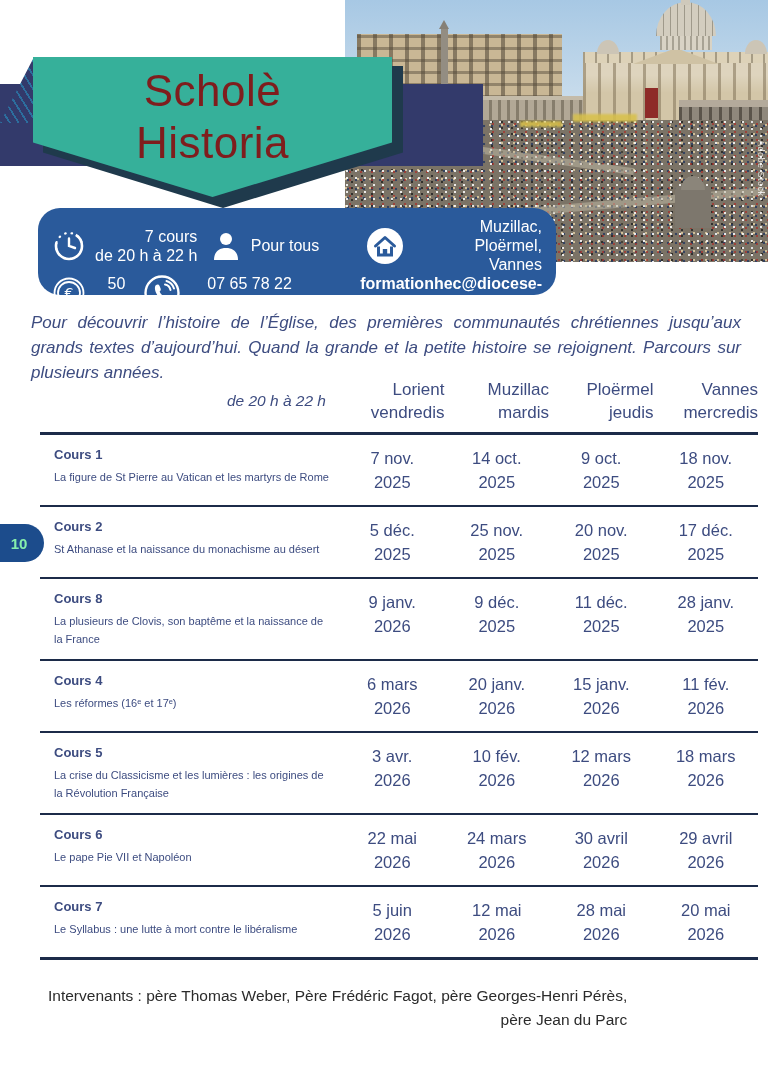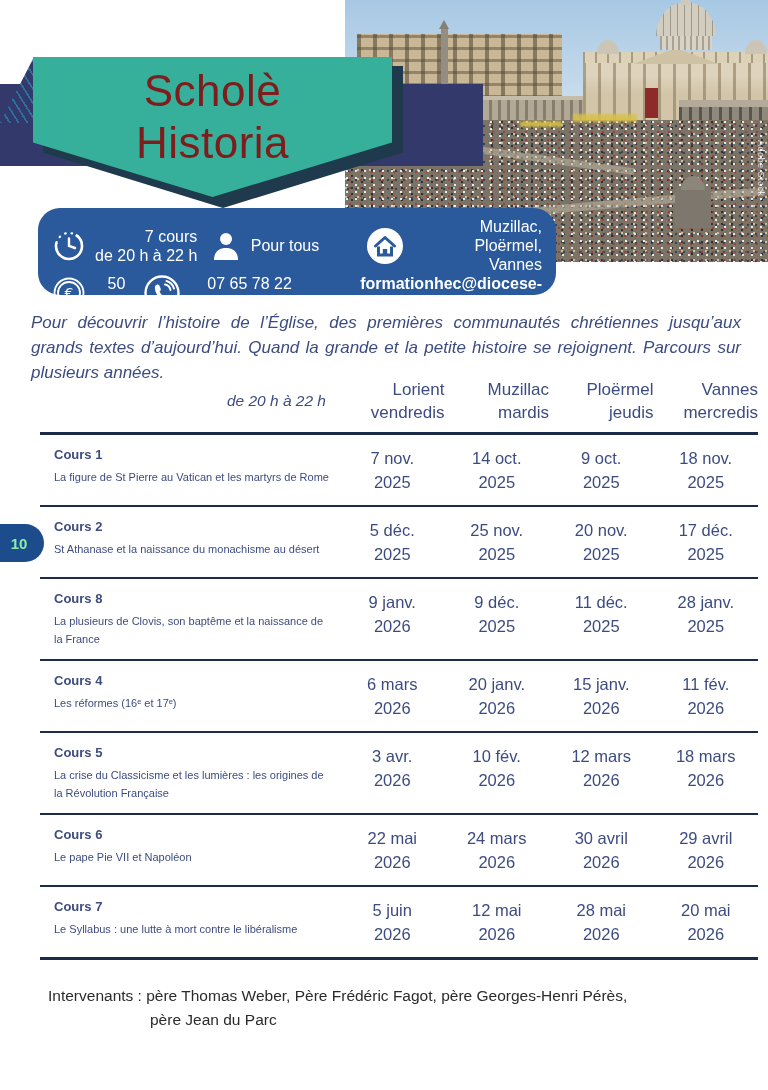--- a/index.html
+++ b/index.html
@@ -97,21 +97,21 @@
   .c-course{padding-left:14px;padding-right:10px;}
   .c-title{font-size:13px;font-weight:600;line-height:22px;}
   .c-desc{font-size:11px;line-height:18px;margin-top:2px;}
   .c-date{text-align:center;font-size:16.5px;line-height:24px;padding-top:2px;}
 
   
   .page-badge{position:absolute;left:0;top:524px;width:44px;height:38px;background:var(--badge-blue);
     border-radius:0 19px 19px 0;color:#86efac;font-size:15px;font-weight:700;
     display:flex;align-items:center;justify-content:center;padding-right:6px;}
   .footer{position:absolute;left:48px;top:984px;color:var(--footer-ink);font-size:15.5px;line-height:24px;}
-  .footer .l2{padding-left:102px;}
+  .footer .l2{padding-left:102px;text-align:right;}
 </style>
 </head>
 <body>
 
 <div class="page">
 
   <div class="photo">
     <div class="ph-left-building"></div>
     <div class="ph-obelisk"></div>
     <div class="ph-left-colonnade"></div>

